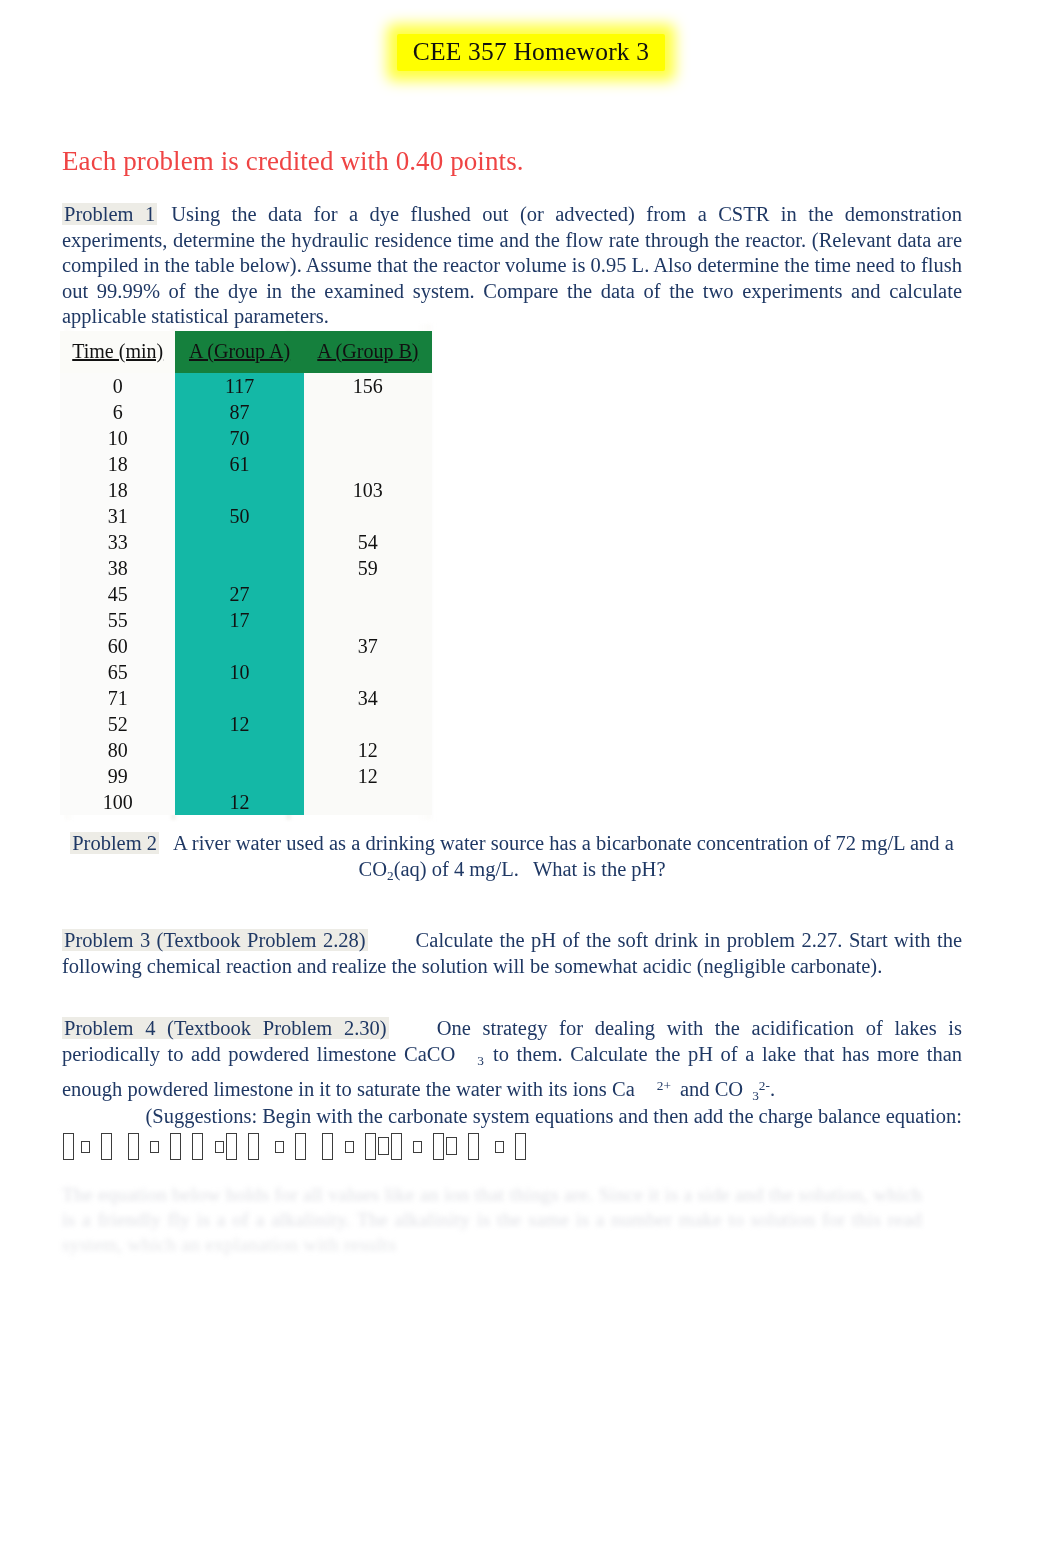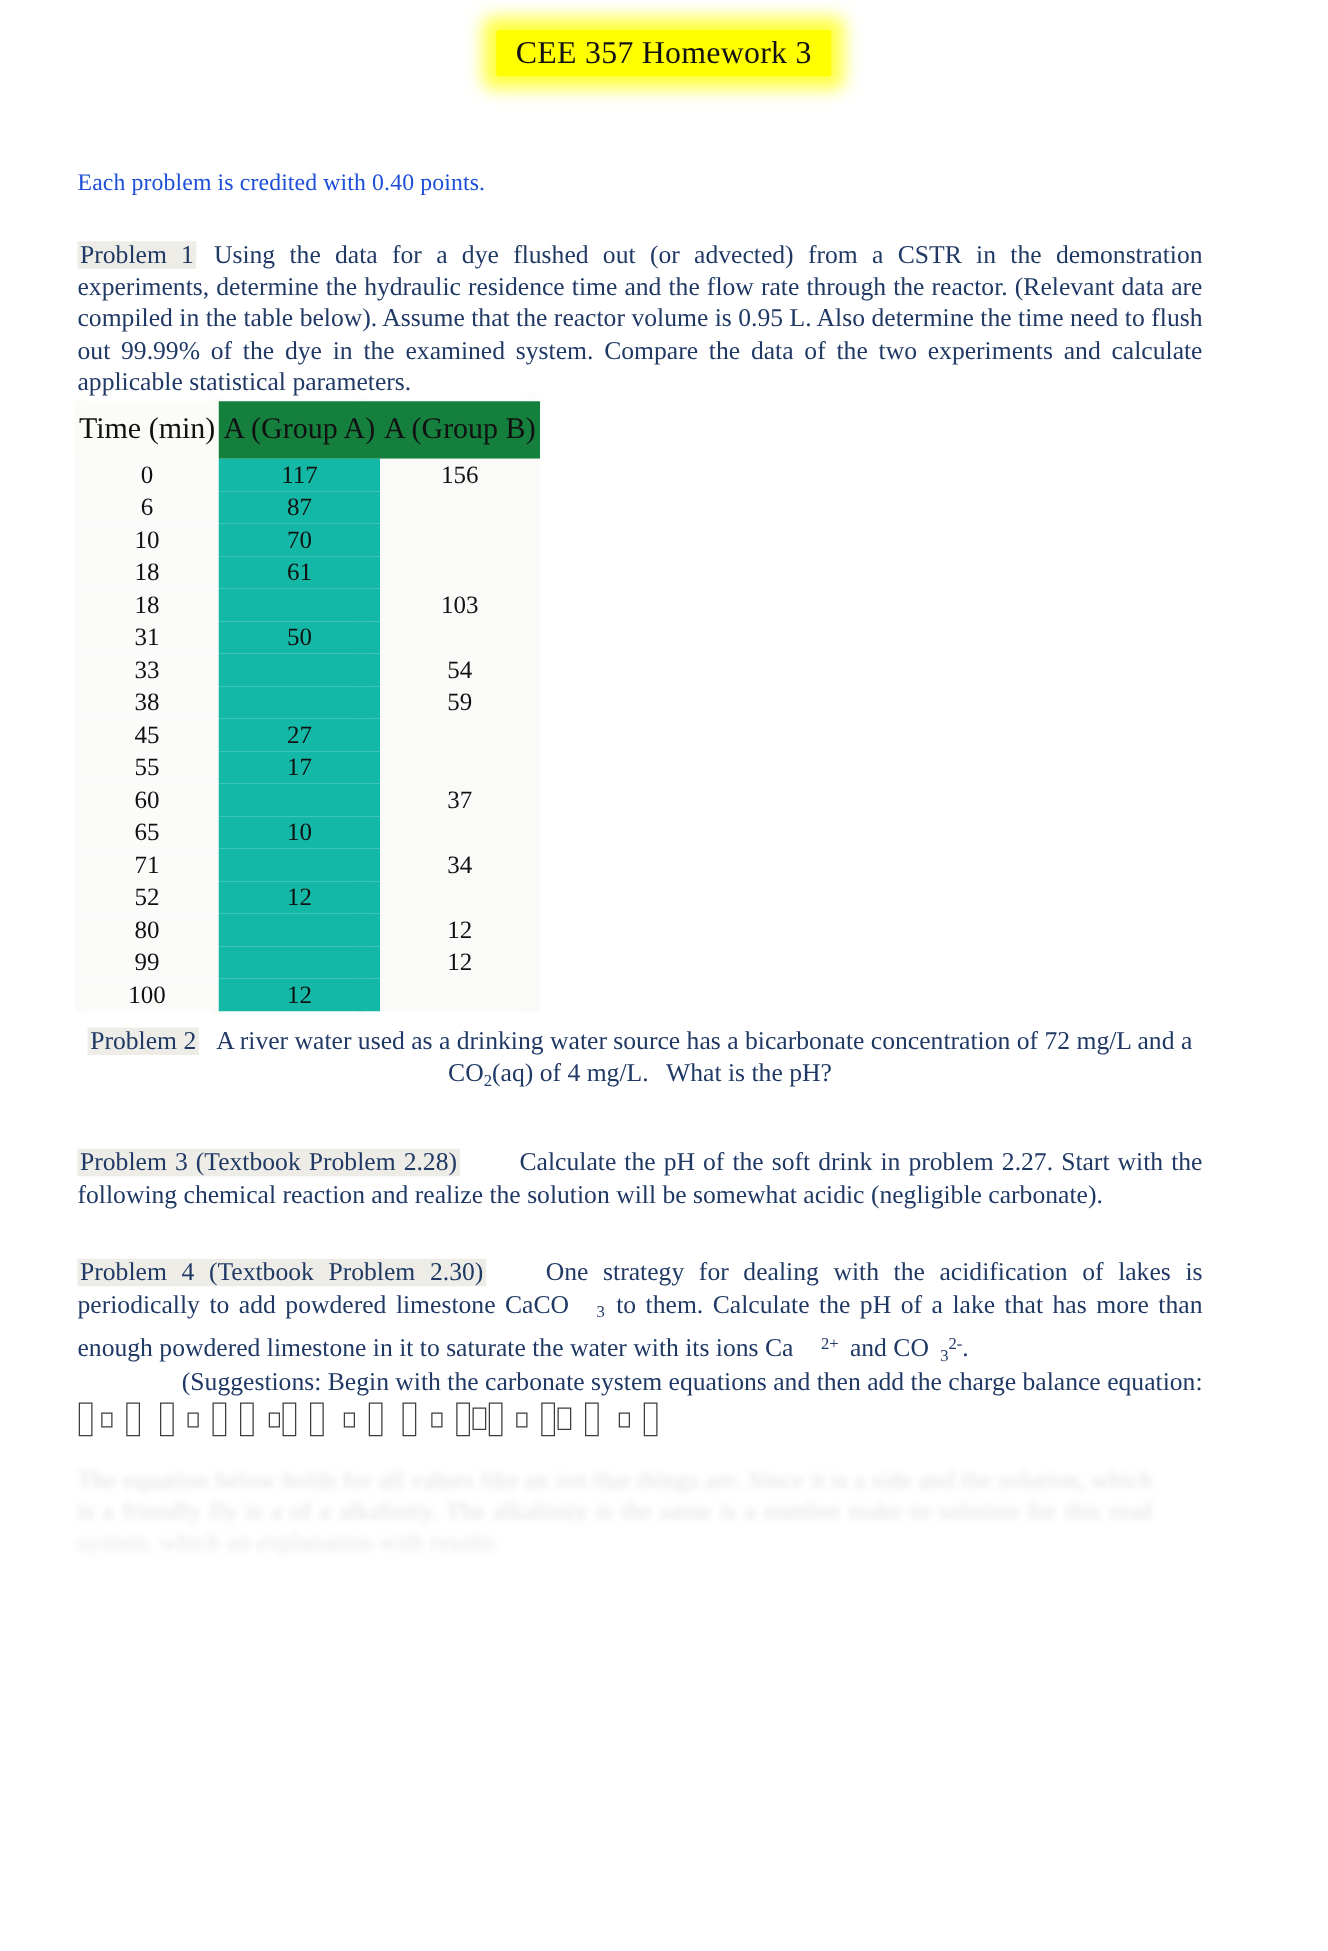--- a/index.html
+++ b/index.html
@@ -20,40 +20,40 @@
     position: relative;
     width: 1062px;
     height: 1561px;
     padding: 0;
     box-sizing: border-box;
   }
 
   
   .title-wrap {
     text-align: center;
-    margin-top: 24px;
+    margin-top: 34px;
   }
   .title {
     display: inline-block;
     font-size: 25.5px;
     color: #111111;
     background: #ffff00;
     padding: 3px 16px 4px 16px;
     border-radius: 2px;
     box-shadow: 0 0 14px 10px rgba(255,255,0,0.75);
     letter-spacing: 0.2px;
   }
 
   
   .intro {
     position: absolute;
     left: 62px;
     top: 112px;
-    font-size: 19px;
-    color: #1d4ed8;
+    font-size: 27px;
+    color: #ef4444;
     letter-spacing: 0.1px;
   }
 
   .para {
     position: absolute;
     left: 62px;
     width: 900px;
     font-size: 20.5px;
     line-height: 25.5px;
     color: #1F3864;
@@ -86,22 +86,23 @@
     border-collapse: collapse;
     width: 372px;
     font-size: 20px;
     color: #0d0d0d;
     font-family: "Liberation Serif", "DejaVu Serif", serif;
   }
   table.data th {
     font-weight: normal;
     padding: 9px 0 10px 0;
     text-align: center;
-    font-size: 24px;
+    font-size: 20px;
     color: #111111;
+    text-decoration: underline;
   }
   table.data th.c2, table.data th.c3 {
     background: #15803d;
   }
   table.data th.c1 {
     background: #FBFBF8;
   }
   table.data td {
     text-align: center;
     padding: 1.5px 0;

